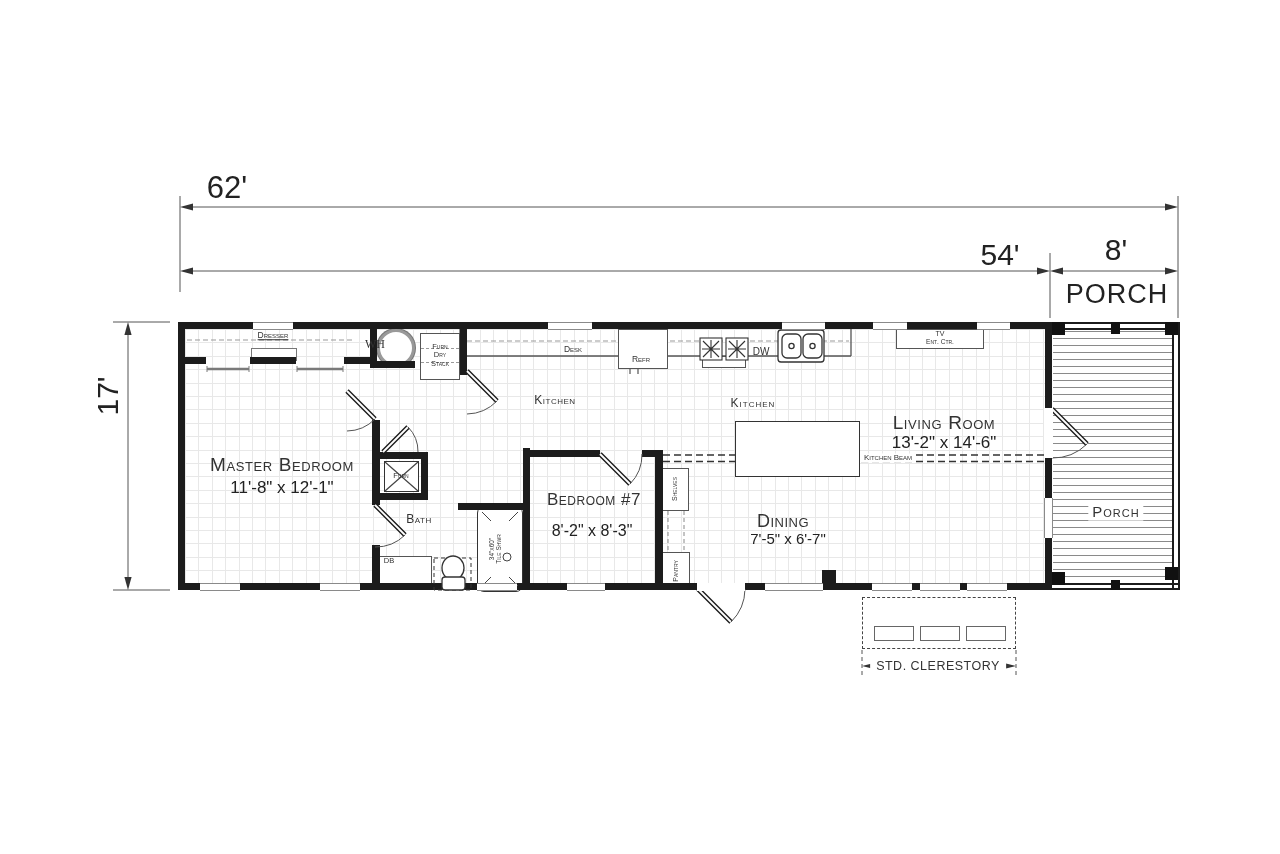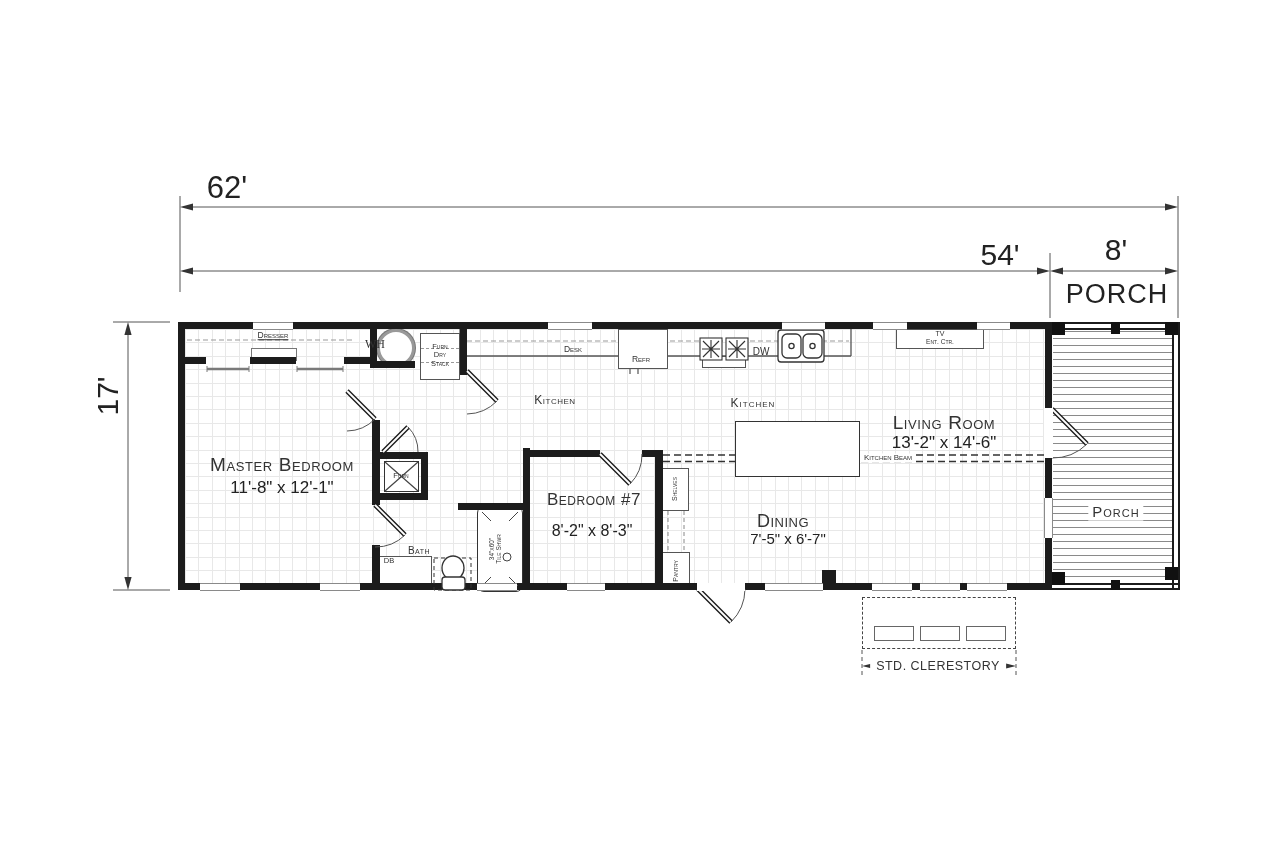--- a/index.html
+++ b/index.html
@@ -207,21 +207,21 @@
   <div class="lbl" style="left:282px;top:465px;font-size:19px;letter-spacing:.6px;">Master Bedroom</div>
   <div class="lbl dim" style="left:282px;top:488px;font-size:17px;">11'-8" x 12'-1"</div>
   <div class="lbl" style="left:594px;top:500px;font-size:17px;letter-spacing:.5px;">Bedroom #7</div>
   <div class="lbl dim" style="left:592px;top:531px;font-size:16px;">8'-2" x 8'-3"</div>
   <div class="lbl" style="left:944px;top:423px;font-size:19px;letter-spacing:.6px;">Living Room</div>
   <div class="lbl dim" style="left:944px;top:443px;font-size:17px;">13'-2" x 14'-6"</div>
   <div class="lbl" style="left:783px;top:521px;font-size:18px;letter-spacing:.5px;">Dining</div>
   <div class="lbl dim" style="left:788px;top:539px;font-size:15px;">7'-5" x 6'-7"</div>
   <div class="lbl" style="left:753px;top:404px;font-size:12px;letter-spacing:1px;">Kitchen</div>
   <div class="lbl" style="left:555px;top:401px;font-size:12px;letter-spacing:.5px;">Kitchen</div>
-  <div class="lbl" style="left:419px;top:551px;font-size:10px;letter-spacing:.5px;">Bath</div>
+  <div class="lbl" style="left:419px;top:520px;font-size:12px;letter-spacing:.5px;">Bath</div>
   <div class="lbl chipbg" style="left:1116px;top:512px;font-size:15px;letter-spacing:1px;">Porch</div>
 
   <div class="lbl" style="left:273px;top:336px;font-size:8.5px;text-decoration:underline;">Dresser</div>
   <div class="lbl caps" style="left:375px;top:345px;font-size:12px;font-family:Liberation Serif, serif;">WH</div>
   <div class="lbl" style="left:440px;top:356px;font-size:7.5px;">
     <span style="display:block;">Furn</span>
     <span style="display:block;">Dry</span>
     <span style="display:block;">Stack</span>
   </div>
   <div class="lbl" style="left:573px;top:350px;font-size:8.5px;">Desk</div>

